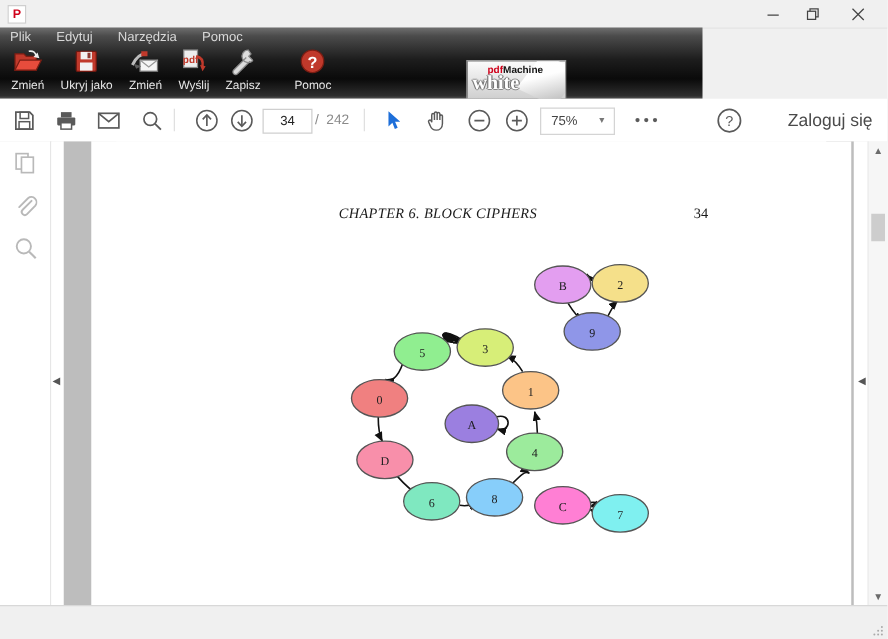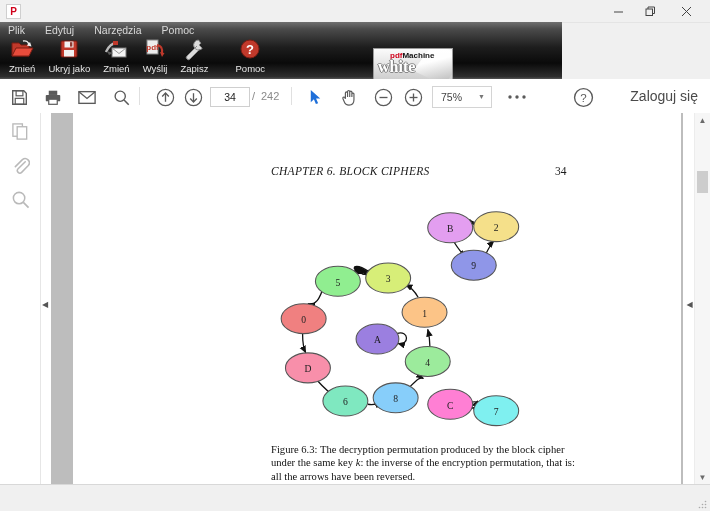--- a/index.html
+++ b/index.html
@@ -540,23 +540,20 @@
               <text x="166" y="194" font-family="Liberation Serif" font-size="9" fill="#222" text-anchor="middle">C</text>
             </g>
             <g>
               <ellipse cx="209" cy="196" rx="21" ry="14" fill="#7ff0f0" stroke="#555" stroke-width="1"></ellipse>
               <text x="209" y="200" font-family="Liberation Serif" font-size="9" fill="#222" text-anchor="middle">7</text>
             </g>
           </g>
         </svg>
       </div>
 
-      <div class="caption">
-        <span>Figure 6.3: The decryption permutation produced by the block cipher under the same key </span><i>k</i><span>: the inverse of the encryption permutation, that is: all the arrows have been reversed.</span>
-      </div>
 
     </div>
   </div>
 
   <div class="collapse-left">◀</div>
   <div class="collapse-right">◀</div>
 
   <div class="vscroll">
     <div class="arrow">▲</div>
     <div class="thumb"></div>

